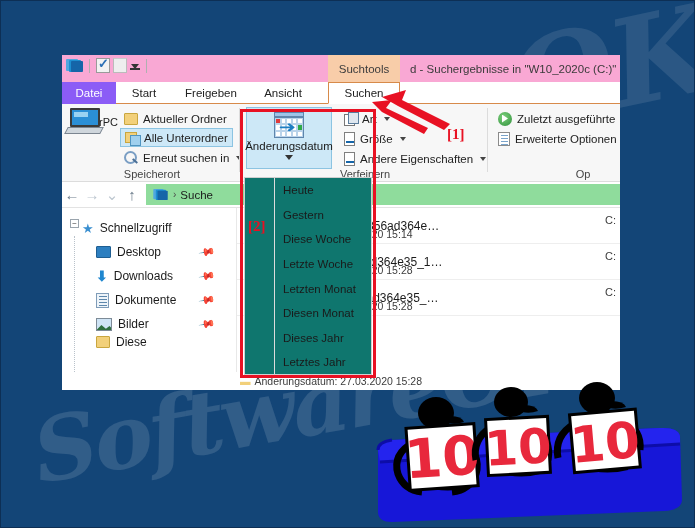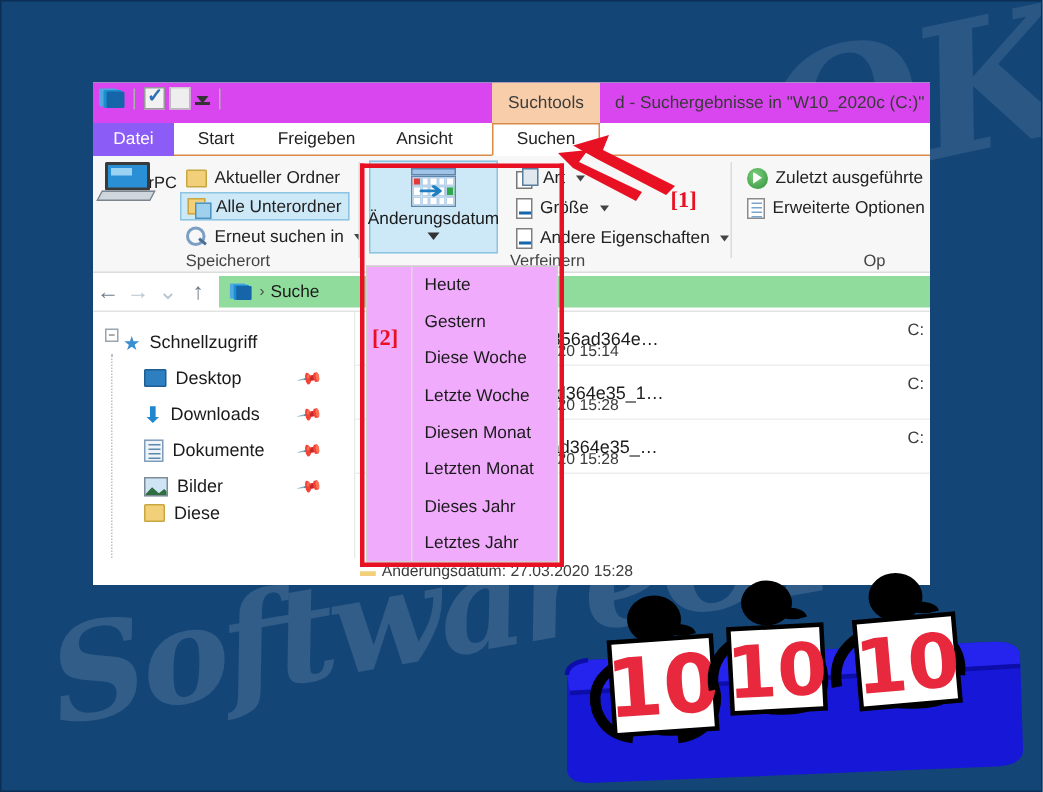--- a/index.html
+++ b/index.html
@@ -68,21 +68,21 @@
     position:absolute;
     left:62px; top:55px;
     width:558px; height:335px;
     background:#fff;
     overflow:hidden;
     z-index:10;
   }
 
   
   .titlebar {
-    height:27px; background:#d946ef;
+    height:27px; background:#f9a8d4;
     position:relative;
   }
   .qat {
     position:absolute; left:4px; top:3px;
     display:flex; align-items:center; gap:3px;
   }
   .qat .sep { width:1px; height:14px; background:#b0b0b0; margin:0 3px; }
   .ico-folderstack {
     width:17px; height:15px; position:relative;
   }
@@ -380,21 +380,21 @@
   }
   #tag1 { left:447px; top:126px; }
   #tag2 { left:248px; top:218px; }
 
   .arrow-svg { position:absolute; z-index:34; pointer-events:none; }
 
   
   #dropdown {
     position:absolute; left:244px; top:177px;
     width:128px; height:198px;
-    background:#f0abfc;
+    background:#0f766e;
     border:1px solid #cfcfcf;
     z-index:25;
     overflow:hidden;
   }
   #dropdown::before{
     content:""; position:absolute; left:29px; top:0; bottom:0; width:1px;
     background:#dcdcdc;
   }
   .dd-item {
     height:24.6px; display:flex; align-items:center;
@@ -619,22 +619,22 @@
               display:flex; align-items:center; padding-left:178px; font-size:10.5px; color:#3c3c3c; white-space:nowrap;">
     <span style="color:#f2d07a; margin-right:4px;">▬</span>
     <span>Änderungsdatum:  27.03.2020 15:28</span>
   </div>
 
   <div id="dropdown">
     <div class="dd-item">Heute</div>
     <div class="dd-item">Gestern</div>
     <div class="dd-item">Diese Woche</div>
     <div class="dd-item">Letzte Woche</div>
+    <div class="dd-item">Letzten Monat</div>
     <div class="dd-item">Diesen Monat</div>
-    <div class="dd-item">Letzten Monat</div>
     <div class="dd-item">Dieses Jahr</div>
     <div class="dd-item">Letztes Jahr</div>
   </div>
 
   <div class="redbox" id="redbox-ribbon"></div>
   <div class="redbox" id="redbox-menu"></div>
   <div class="tag" id="tag1">[1]</div>
   <div class="tag" id="tag2">[2]</div>
 
   <svg class="arrow-svg" style="left:380px; top:88px;" width="110" height="42" viewBox="0 0 110 42">

